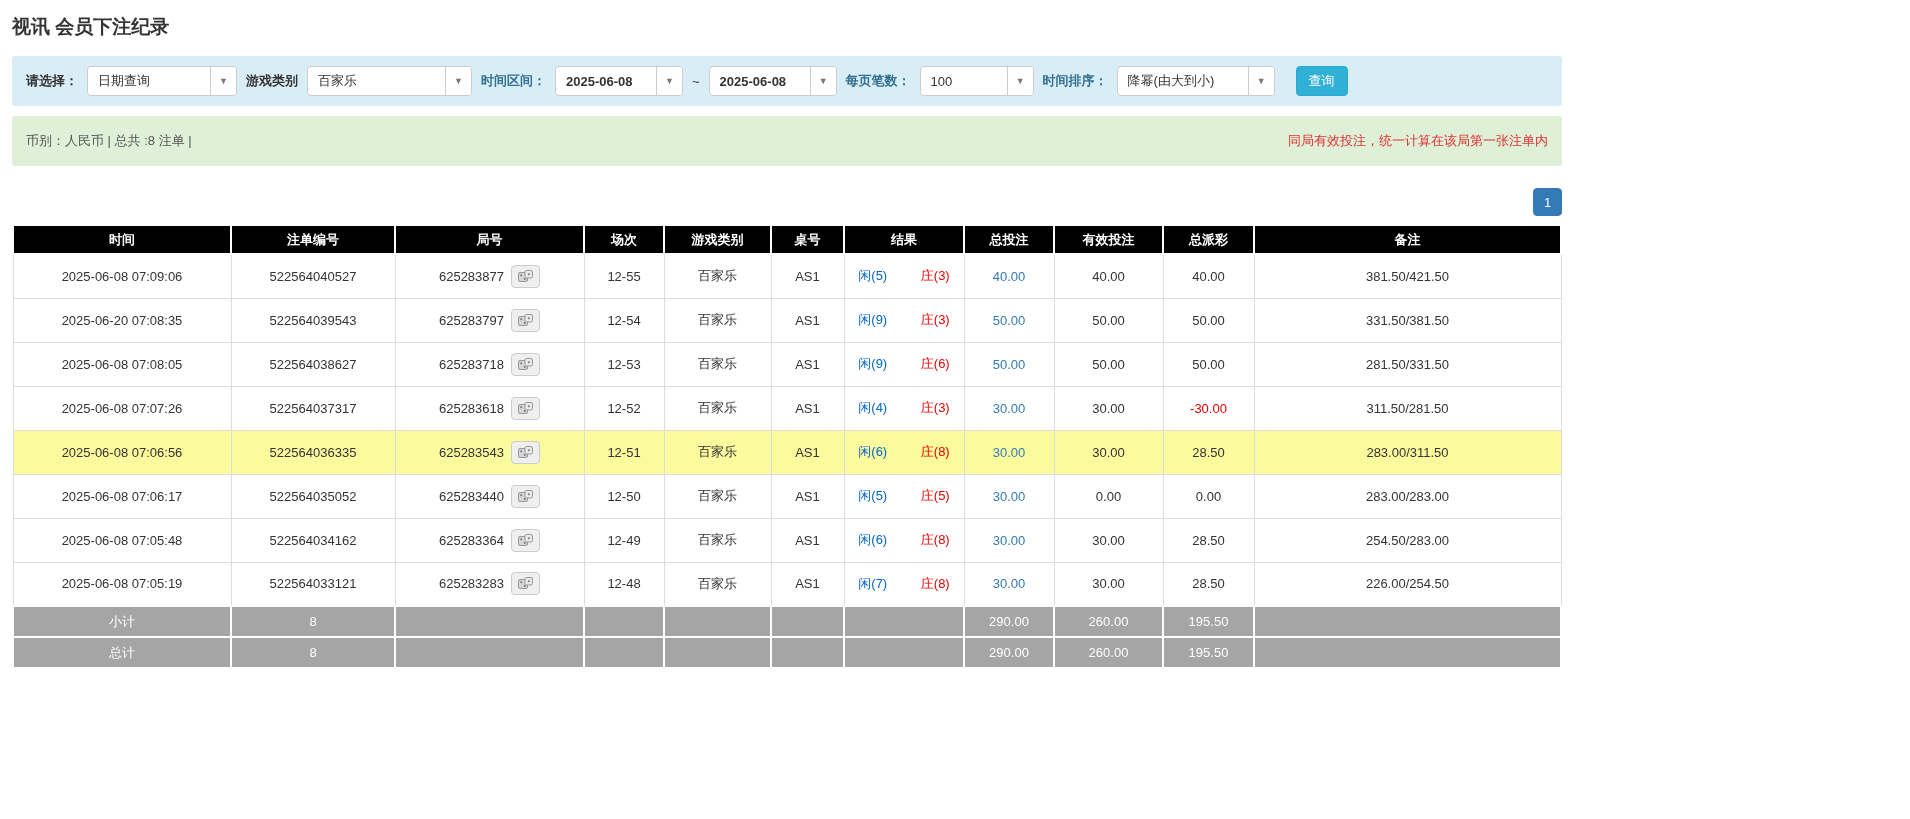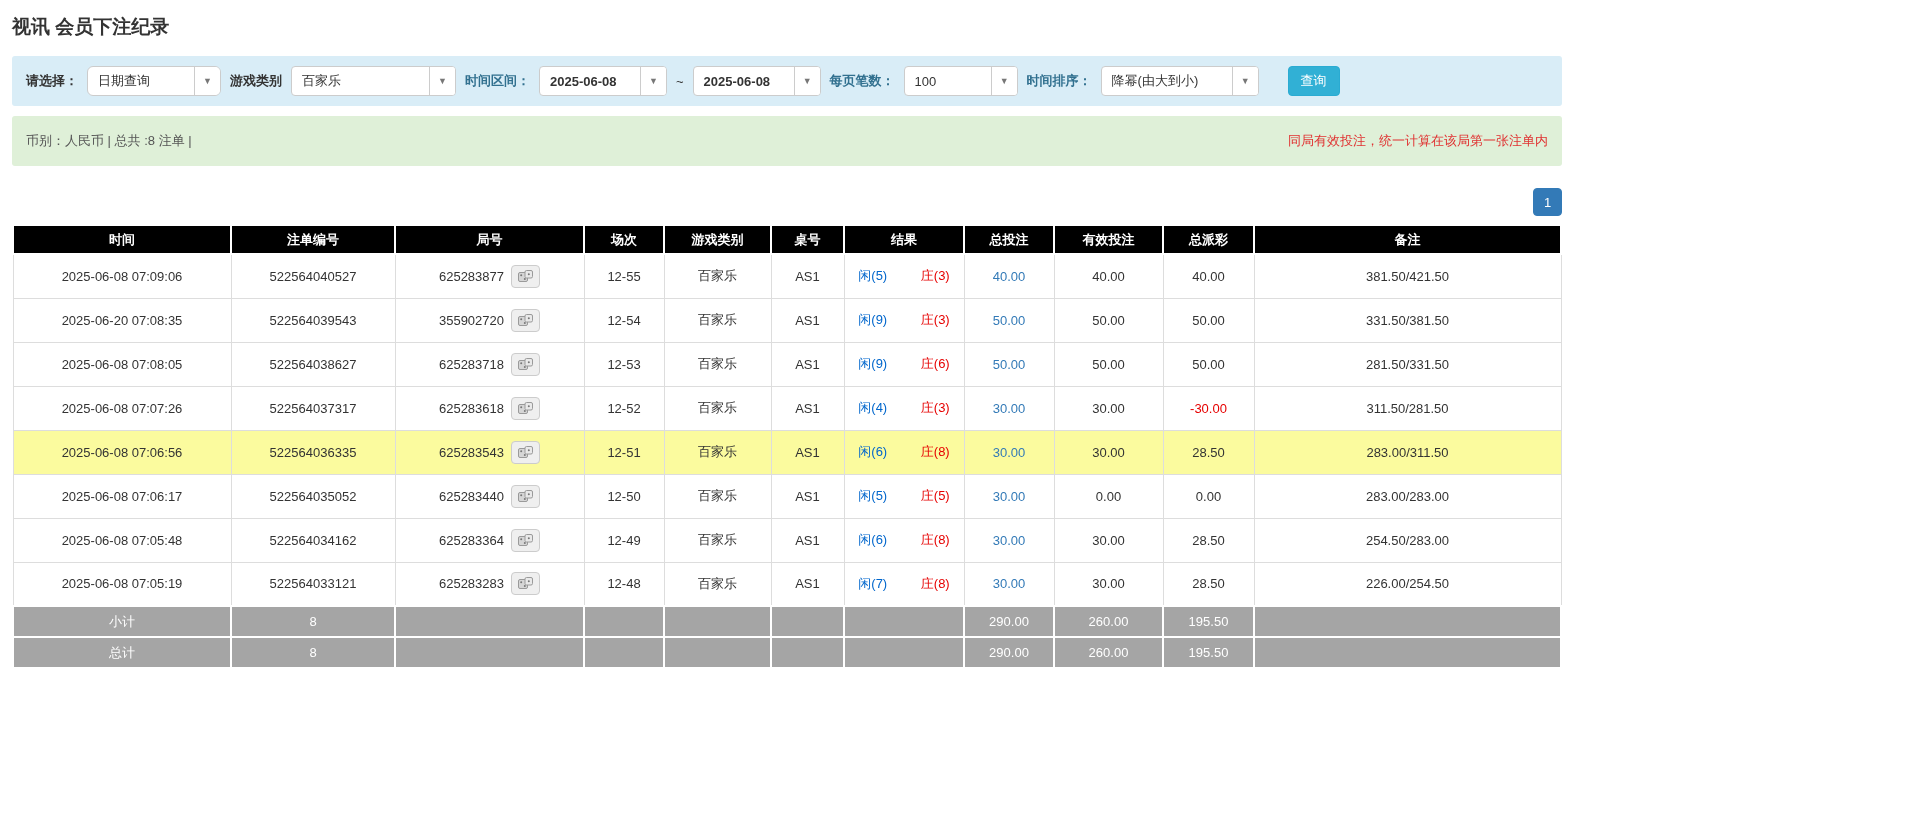--- a/index.html
+++ b/index.html
@@ -48,33 +48,33 @@
     width: 26px;
     align-self: stretch;
     border-left: 1px solid #ccc;
     display: flex;
     align-items: center;
     justify-content: center;
     color: #777;
     font-size: 9px;
     background: #fff;
   }
-  .w-135 { width: 134px; border-radius: 6px; } .w-165 { width: 165px; } .w-160 { width: 128px; font-weight: bold; }
+  .w-135 { width: 150px; } .w-165 { width: 165px; } .w-160 { width: 128px; font-weight: bold; }
   .w-105 { width: 114px; } .w-158 { width: 158px; }
   .tilde { color: #333; font-size: 13px; }
   .search-btn {
     background: var(--button-cyan, #31b0d5);
     color: #fff;
     border: 1px solid #2aabd2;
     border-radius: 4px;
     height: 30px;
     padding: 0 12px;
     font-size: 13px;
     cursor: pointer;
-    margin-left: 20px;
+    margin-left: 12px;
     font-family: inherit;
   }
 
   
   .summary-bar {
     background: var(--summary-bg, #dff0d8);
     border-radius: 3px;
     margin-top: 10px;
     height: 50px;
     padding: 0 14px;
@@ -262,21 +262,21 @@
       <span>40.00</span>
     </td>
     <td>381.50/421.50</td>
   </tr>
 
   <tr>
     <td>2025-06-20 07:08:35</td>
     <td>522564039543</td>
     <td>
       <span class="round-cell-inner">
-        <span>355902720</span>
+        <span>625283797</span>
         <button class="round-icon-btn">
           <svg width="15" height="13" viewBox="0 0 15 13" xmlns="http://www.w3.org/2000/svg">
             <rect x="0.5" y="2.5" width="9" height="9" rx="1.5" fill="#d6d6d6" stroke="#9a9a9a"></rect>
             <circle cx="3.2" cy="5.2" r="1" fill="#777"></circle>
             <circle cx="6.8" cy="9" r="1" fill="#777"></circle>
             <rect x="7" y="0.5" width="7.5" height="7.5" rx="1.5" fill="#e9e9e9" stroke="#9a9a9a"></rect>
             <circle cx="10.8" cy="4.2" r="1" fill="#777"></circle>
           </svg>
         </button>
       </span>

